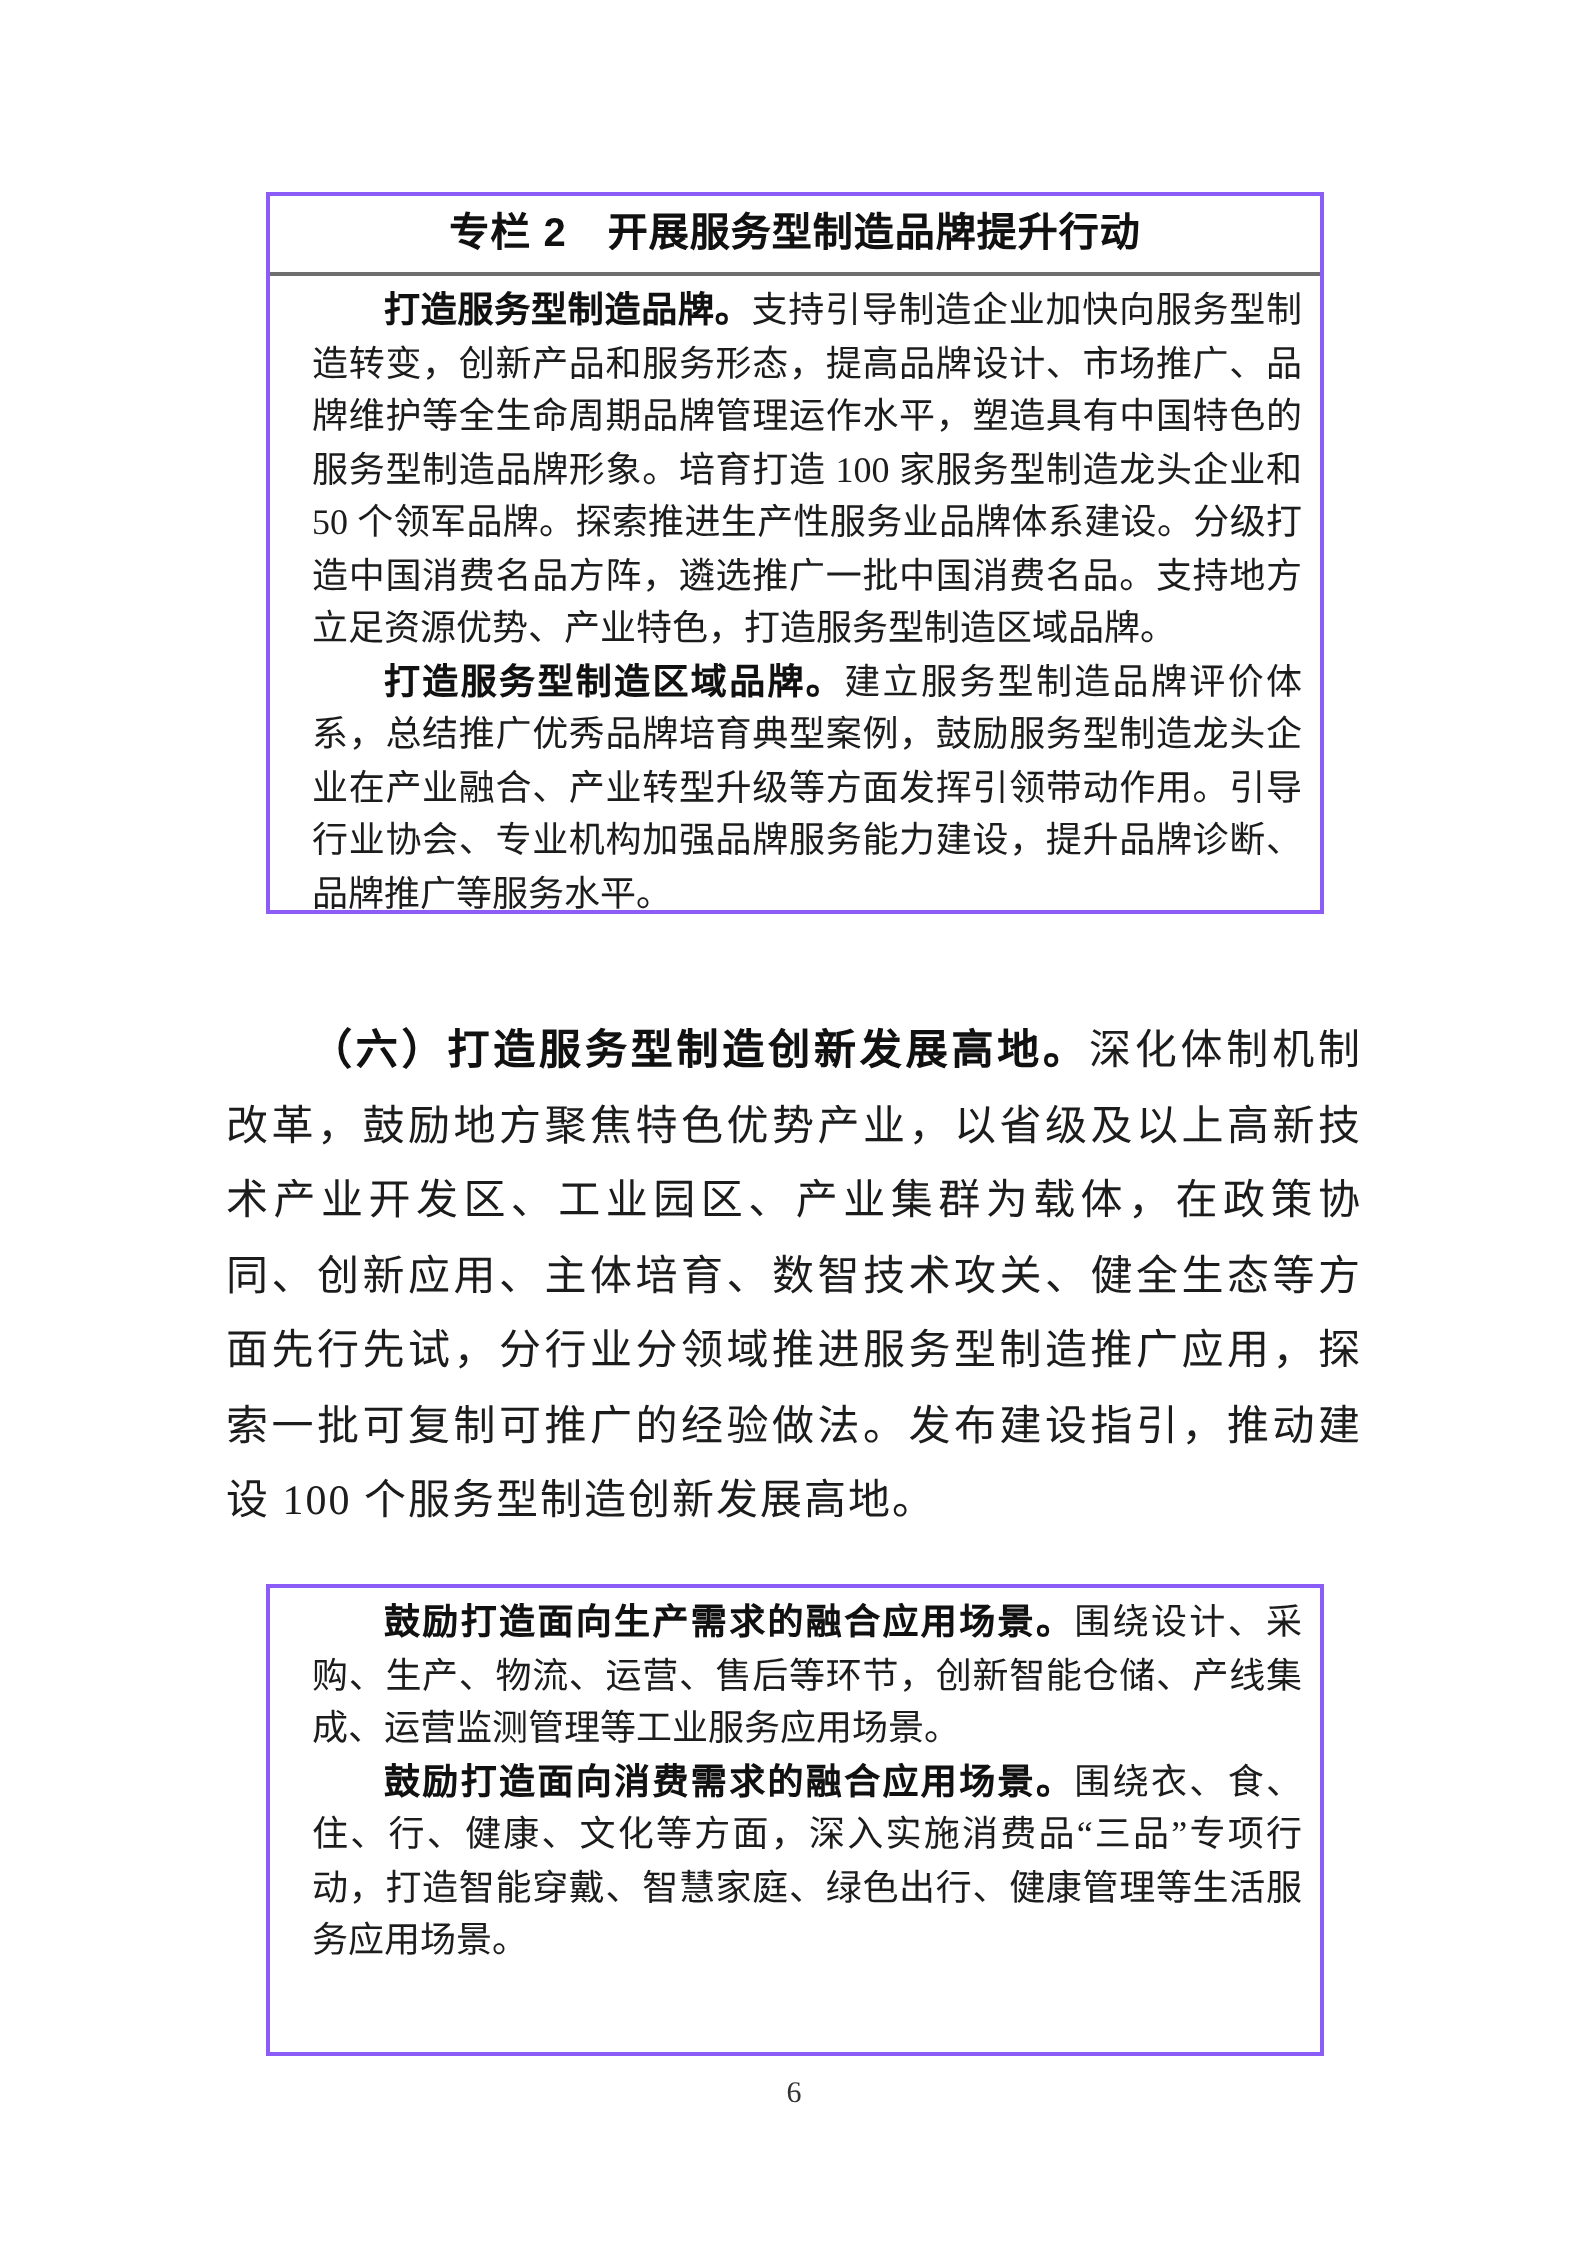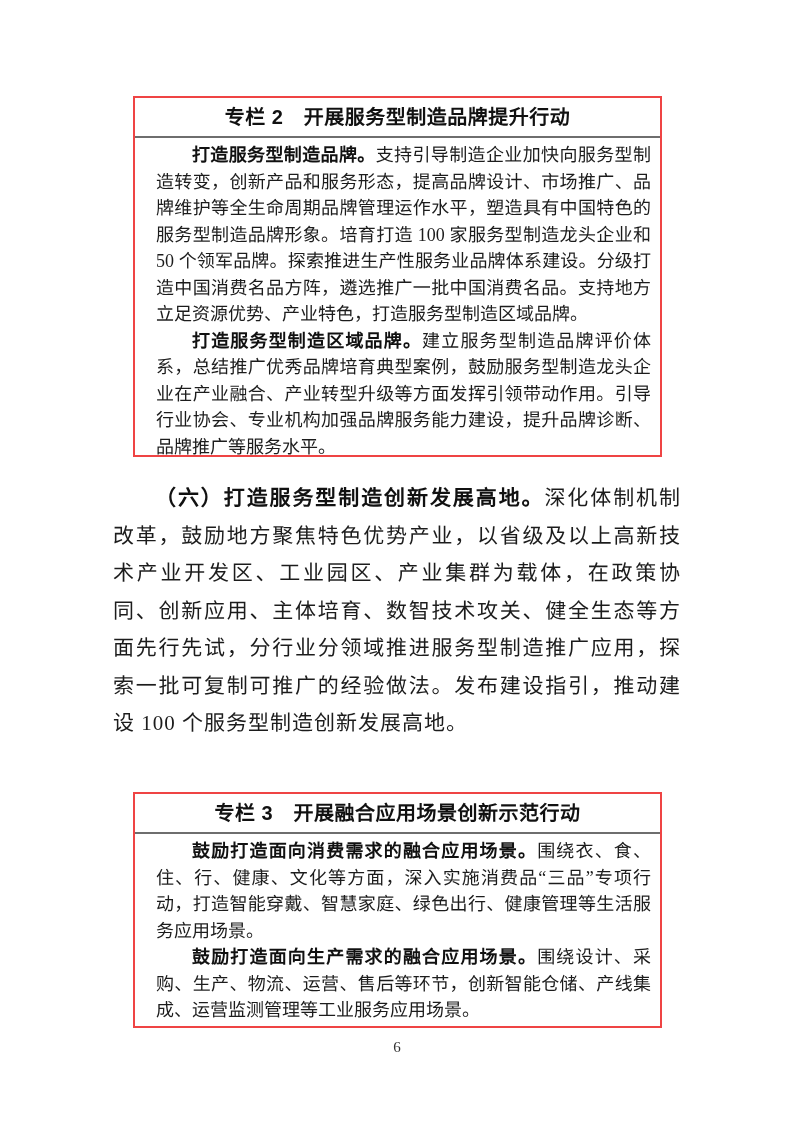--- a/index.html
+++ b/index.html
@@ -16,21 +16,21 @@
     font-family: "Liberation Serif", serif;
     color: #1c1c1c;
   }
 
   
   .column-box {
     position: absolute;
     left: 133px;
     width: 529px;
     box-sizing: border-box;
-    border: 2px solid #ef4444;
+    border: 2px solid #8b5cf6;
     background: #ffffff;
   }
   .box-2 { top: 96px;  height: 361px; }
   .box-3 { top: 792px; height: 236px; }
 
   .box-title {
     font-family: "Liberation Sans", sans-serif;
     font-weight: bold;
     font-size: 20px;
     line-height: 38px;
@@ -53,21 +53,21 @@
   }
   .lead {
     font-family: "Liberation Sans", sans-serif;
     font-weight: bold;
     color: #111;
   }
 
   
   .section-para {
     position: absolute;
-    top: 479px;
+    top: 507px;
     left: 113px;
     width: 568px;
     margin: 0;
     font-size: 21px;
     line-height: 37.5px;
     letter-spacing: 1px;
     text-align: justify;
     text-justify: inter-ideograph;
     text-indent: 2em;
     color: #1c1c1c;
@@ -97,22 +97,21 @@
     <div class="box-title">专栏 2　开展服务型制造品牌提升行动</div>
     <div class="box-body">
       <p class="box-para"><span class="lead">打造服务型制造品牌。</span><span>支持引导制造企业加快向服务型制造转变，创新产品和服务形态，提高品牌设计、市场推广、品牌维护等全生命周期品牌管理运作水平，塑造具有中国特色的服务型制造品牌形象。培育打造 100 家服务型制造龙头企业和 50 个领军品牌。探索推进生产性服务业品牌体系建设。分级打造中国消费名品方阵，遴选推广一批中国消费名品。支持地方立足资源优势、产业特色，打造服务型制造区域品牌。</span></p>
       <p class="box-para"><span class="lead">打造服务型制造区域品牌。</span><span>建立服务型制造品牌评价体系，总结推广优秀品牌培育典型案例，鼓励服务型制造龙头企业在产业融合、产业转型升级等方面发挥引领带动作用。引导行业协会、专业机构加强品牌服务能力建设，提升品牌诊断、品牌推广等服务水平。</span></p>
     </div>
   </div>
 
   <p class="section-para"><span class="lead">（六）打造服务型制造创新发展高地。</span><span>深化体制机制改革，鼓励地方聚焦特色优势产业，以省级及以上高新技术产业开发区、工业园区、产业集群为载体，在政策协同、创新应用、主体培育、数智技术攻关、健全生态等方面先行先试，分行业分领域推进服务型制造推广应用，探索一批可复制可推广的经验做法。发布建设指引，推动建设 100 个服务型制造创新发展高地。</span></p>
 
   <div class="column-box box-3">
-    <div class="box-title">专栏 3　开展融合应用场景创新示范行动</div>
     <div class="box-body">
+      <p class="box-para"><span class="lead">鼓励打造面向生产需求的融合应用场景。</span><span>围绕设计、采购、生产、物流、运营、售后等环节，创新智能仓储、产线集成、运营监测管理等工业服务应用场景。</span></p>
       <p class="box-para"><span class="lead">鼓励打造面向消费需求的融合应用场景。</span><span>围绕衣、食、住、行、健康、文化等方面，深入实施消费品“三品”专项行动，打造智能穿戴、智慧家庭、绿色出行、健康管理等生活服务应用场景。</span></p>
-      <p class="box-para"><span class="lead">鼓励打造面向生产需求的融合应用场景。</span><span>围绕设计、采购、生产、物流、运营、售后等环节，创新智能仓储、产线集成、运营监测管理等工业服务应用场景。</span></p>
     </div>
   </div>
 
   <div class="page-number">6</div>
 
 </div>
 
 </body></html>

